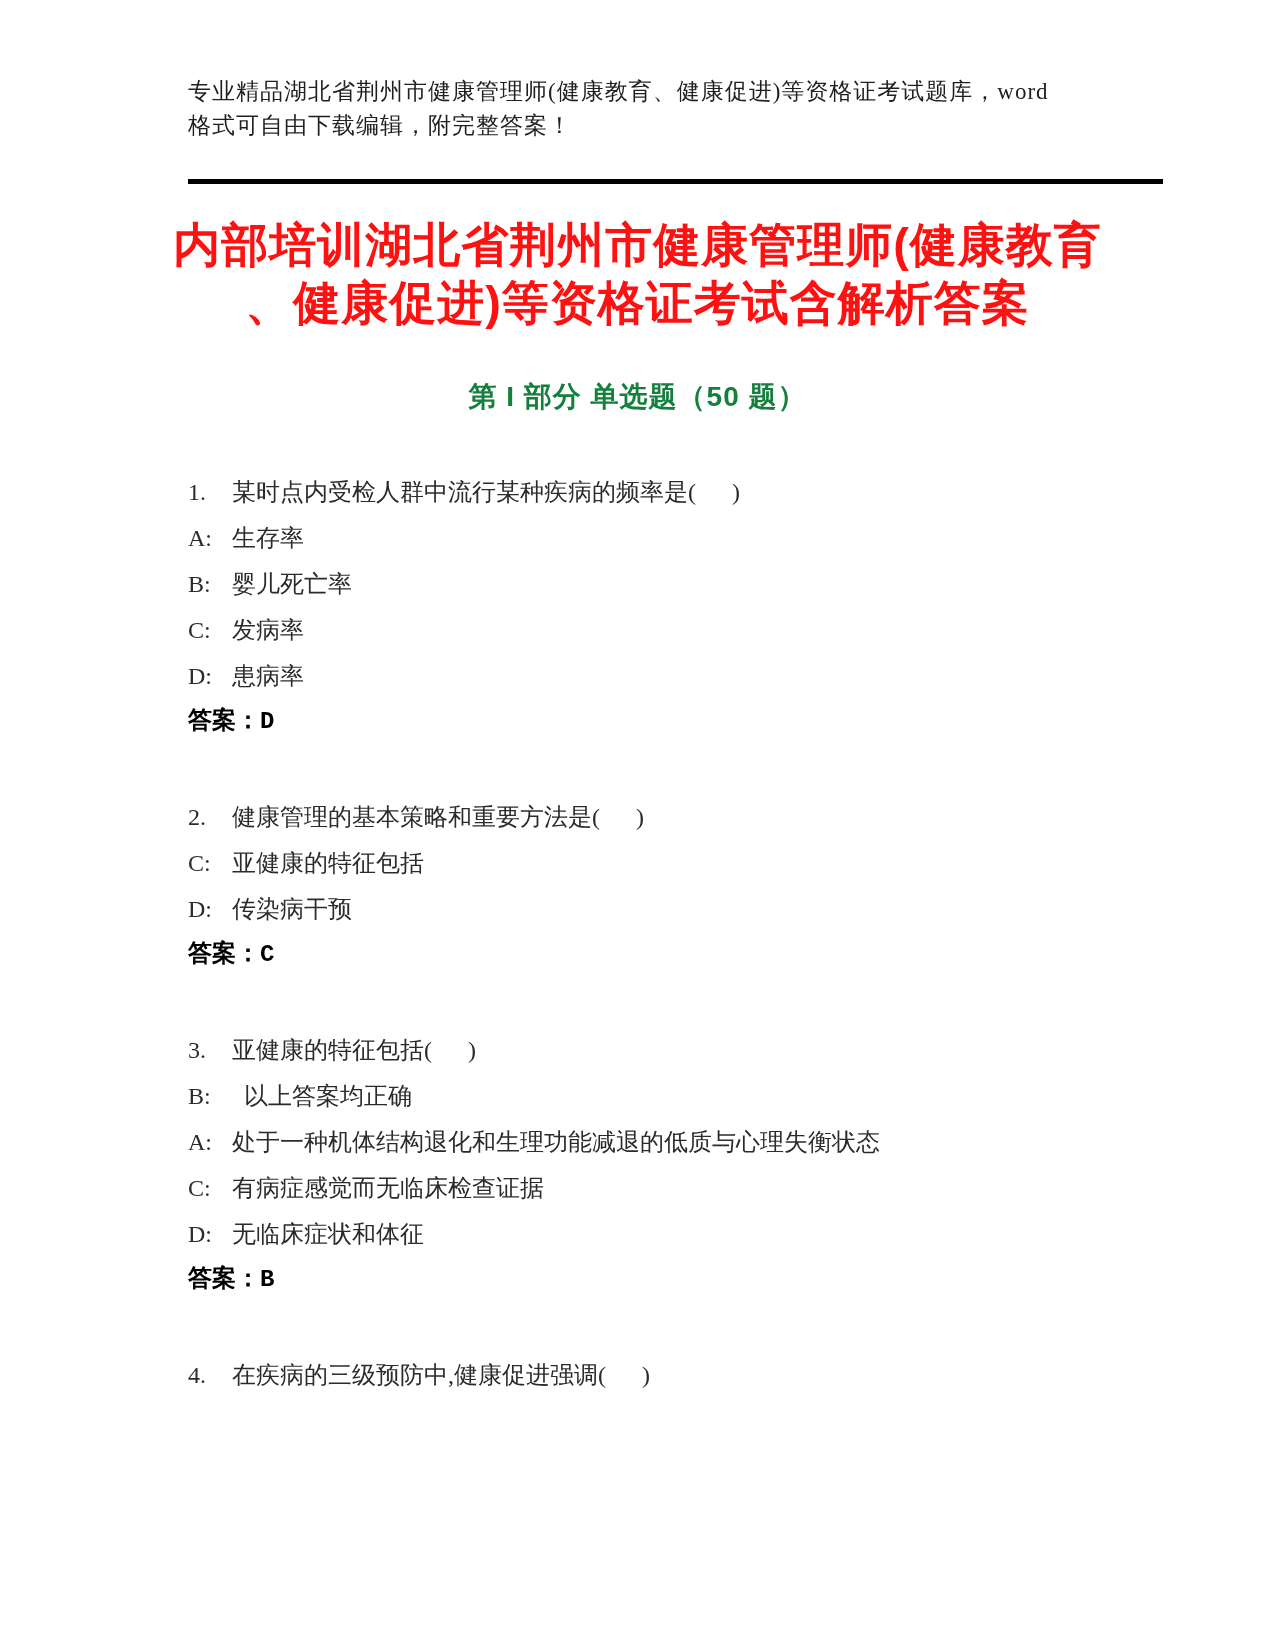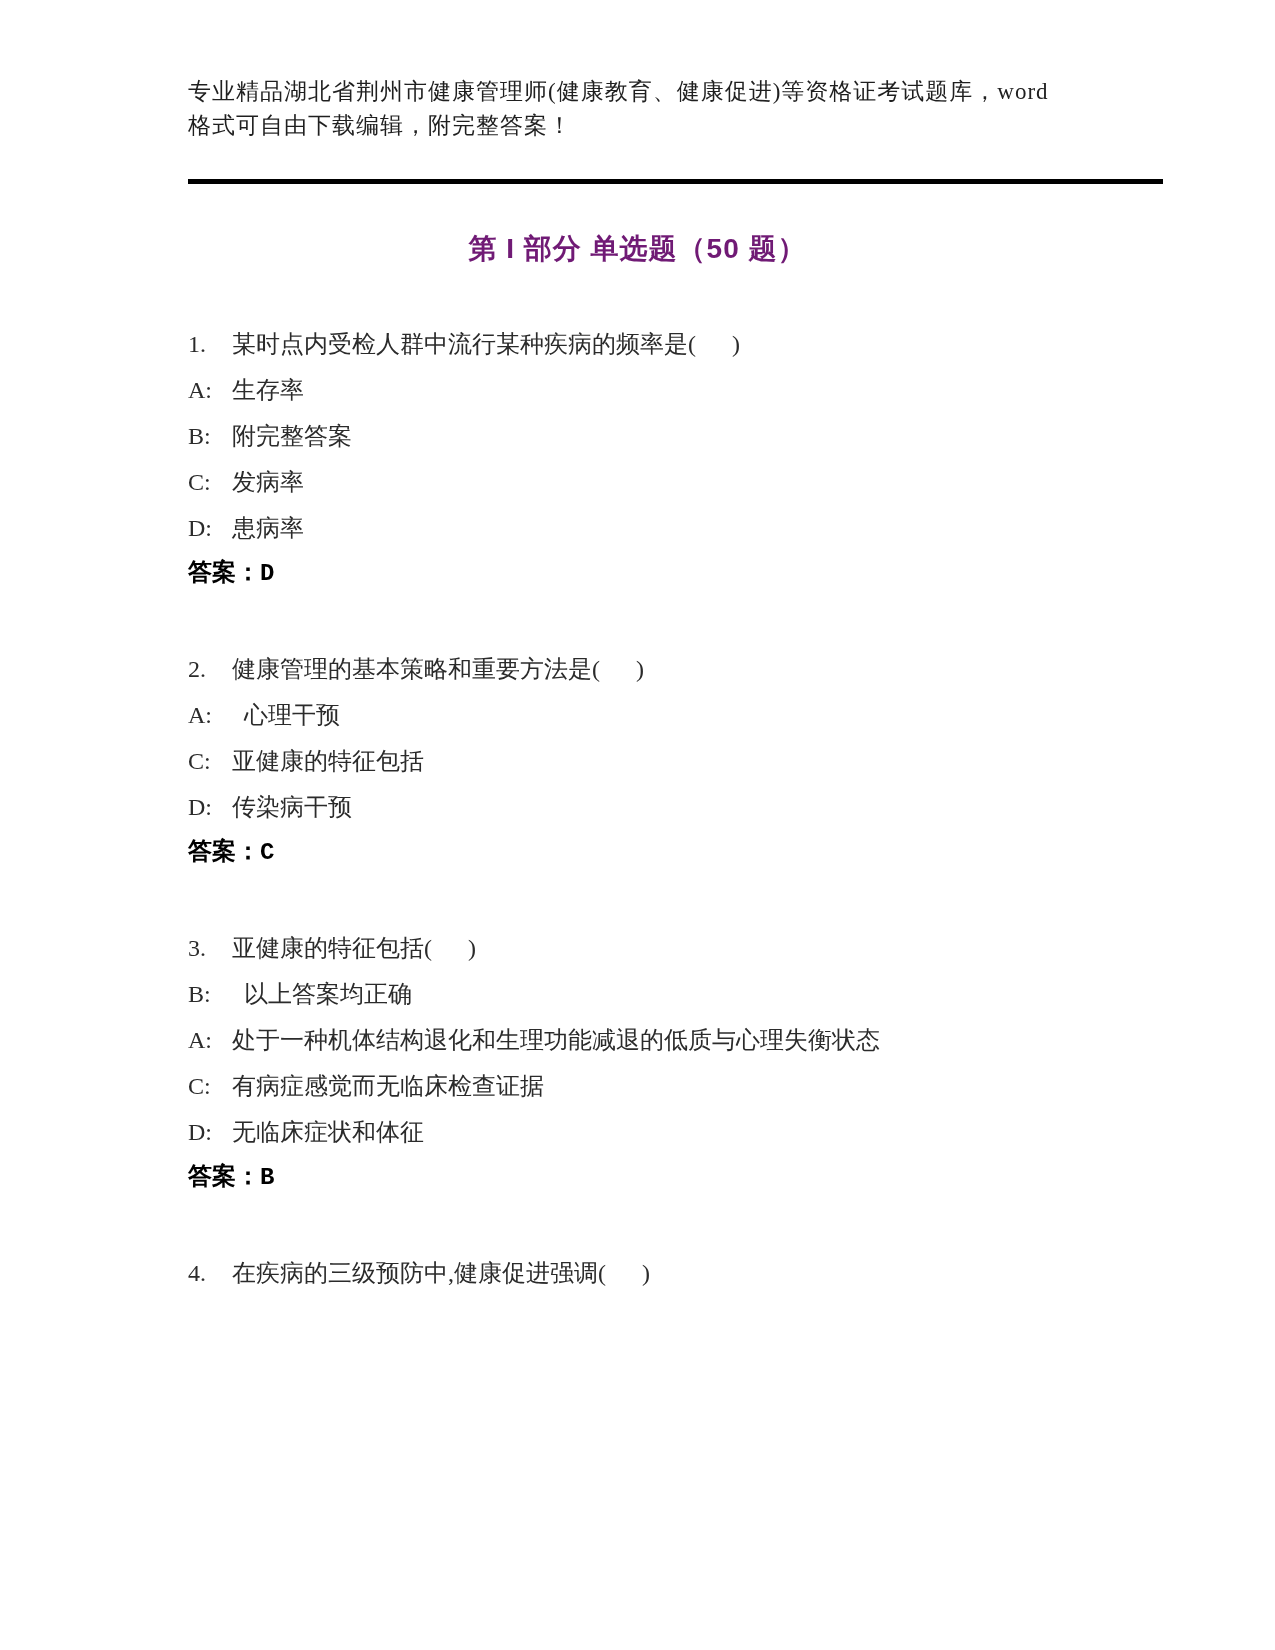--- a/index.html
+++ b/index.html
@@ -44,21 +44,21 @@
     letter-spacing: 1px;
   }
   
   .section-heading {
     margin-top: 42px;
     text-align: center;
     font-family: "Liberation Sans", sans-serif;
     font-weight: bold;
     font-size: 28px;
     line-height: 46px;
-    color: #701a75;
+    color: #15803d;
     letter-spacing: 1px;
   }
   
   .questions {
     margin: 49px 150px 0 188px;
     font-size: 24px;
     line-height: 46px;
   }
   .q-line, .opt-line { white-space: pre-wrap; }
   .q-num, .opt-label { display: inline-block; min-width: 44px; }
@@ -75,37 +75,40 @@
 
 <div class="page">
 
   <div class="header-note">
     <div class="hline">专业精品湖北省荆州市健康管理师(健康教育、健康促进)等资格证考试题库，word</div>
     <div class="hline">格式可自由下载编辑，附完整答案！</div>
   </div>
 
   <div class="header-rule"></div>
 
+  <div class="doc-title" style="color: rgb(254, 17, 16);">
+    <div>内部培训湖北省荆州市健康管理师(健康教育</div>
+    <div>、健康促进)等资格证考试含解析答案</div>
+  </div>
 
   <div class="section-heading">第 I 部分 单选题（50 题）</div>
 
   <div class="questions">
 
     <div>
       <div class="q-line"><span class="q-num">1.</span><span>某时点内受检人群中流行某种疾病的频率是(      )</span></div>
       <div class="opt-line"><span class="opt-label">A:</span><span>生存率</span></div>
-      <div class="opt-line"><span class="opt-label">B:</span><span>附完整答案</span></div>
+      <div class="opt-line"><span class="opt-label">B:</span><span>婴儿死亡率</span></div>
       <div class="opt-line"><span class="opt-label">C:</span><span>发病率</span></div>
       <div class="opt-line"><span class="opt-label">D:</span><span>患病率</span></div>
       <div class="answer-line">答案：D</div>
     </div>
 
     <div>
       <div class="q-line"><span class="q-num">2.</span><span>健康管理的基本策略和重要方法是(      )</span></div>
-      <div class="opt-line"><span class="opt-label">A:</span><span>  心理干预</span></div>
       <div class="opt-line"><span class="opt-label">C:</span><span>亚健康的特征包括</span></div>
       <div class="opt-line"><span class="opt-label">D:</span><span>传染病干预</span></div>
       <div class="answer-line">答案：C</div>
     </div>
 
     <div>
       <div class="q-line"><span class="q-num">3.</span><span>亚健康的特征包括(      )</span></div>
       <div class="opt-line"><span class="opt-label">B:</span><span>  以上答案均正确</span></div>
       <div class="opt-line"><span class="opt-label">A:</span><span>处于一种机体结构退化和生理功能减退的低质与心理失衡状态</span></div>
       <div class="opt-line"><span class="opt-label">C:</span><span>有病症感觉而无临床检查证据</span></div>

